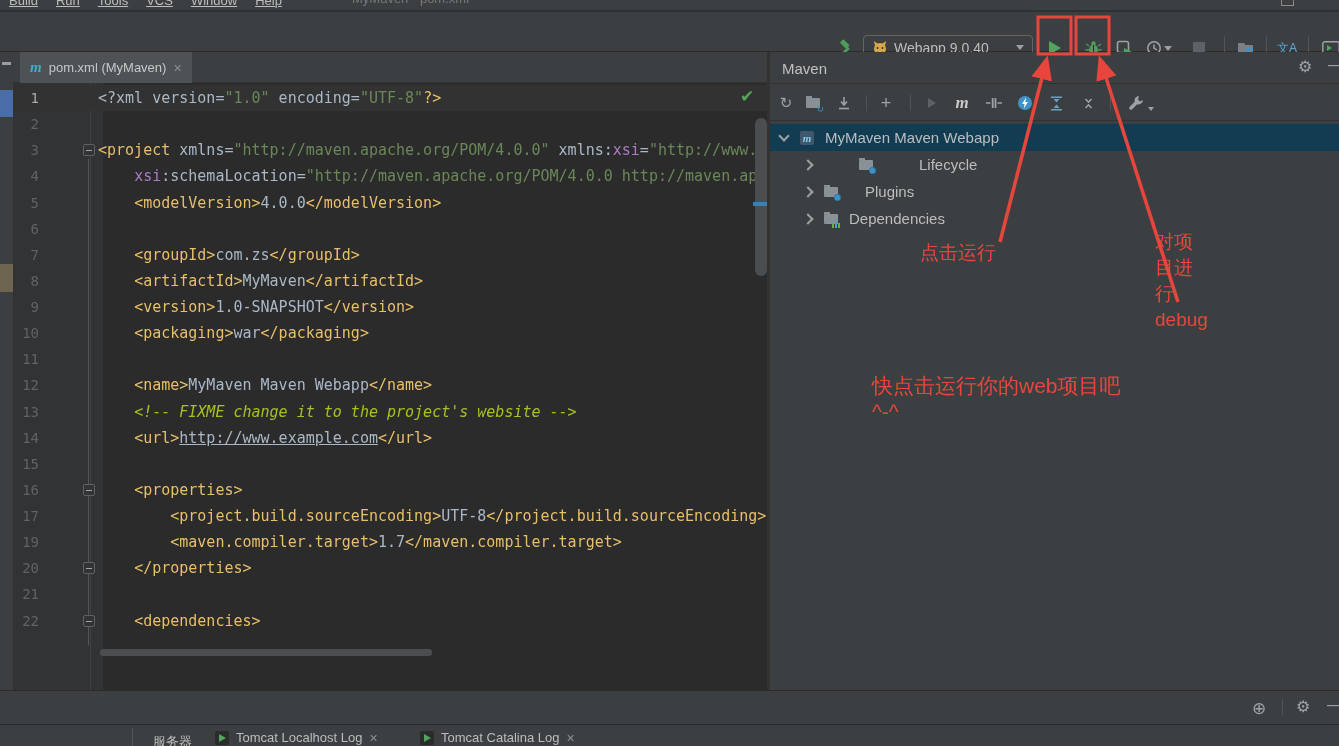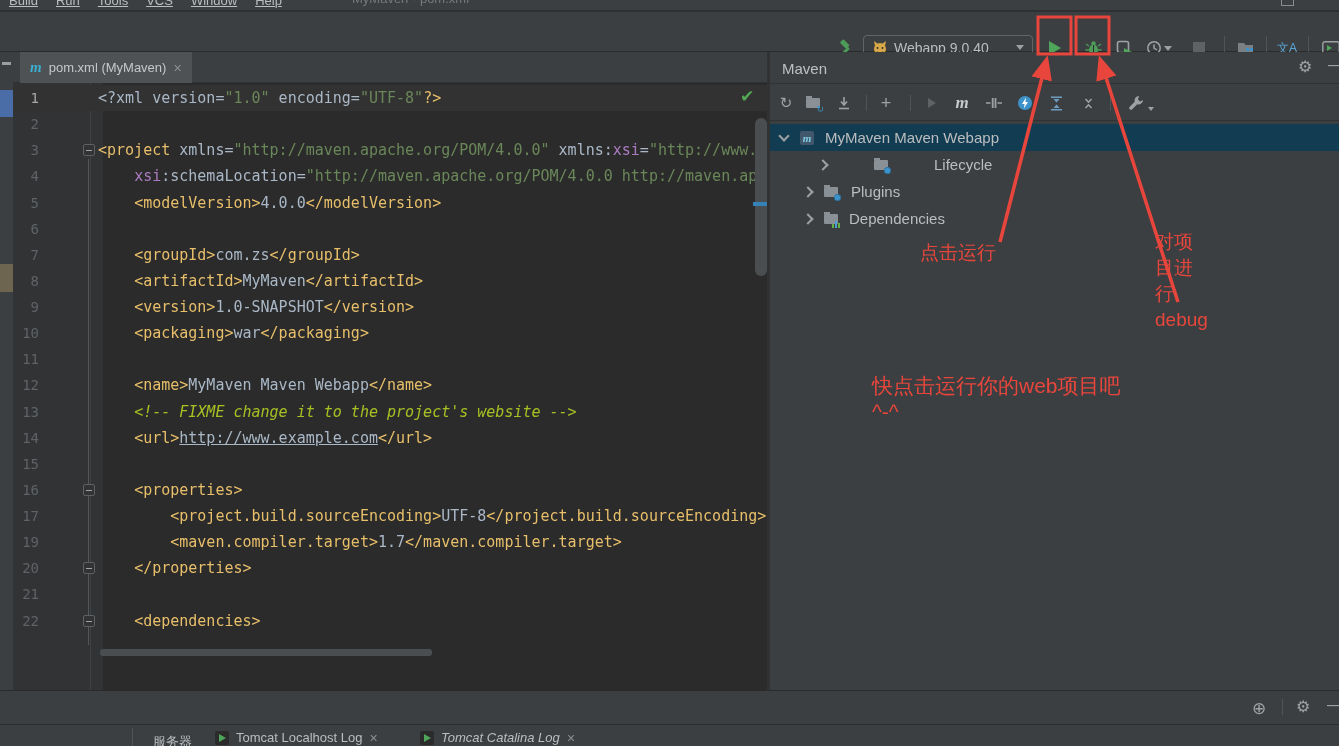--- a/index.html
+++ b/index.html
@@ -307,35 +307,35 @@
       </span>
     </div>
     <div id="mtree">
         <div class="trow selected" style="padding-left: 10px;">
           <span class="chev down" style="margin: 0px 12px 3px 0px;"></span>
           <span class="tree-icon">
             <span class="prj-icon">m</span>
           </span>
           <span style="margin-left: 9px;">MyMaven Maven Webapp</span>
         </div>
-        <div class="trow" style="padding-left: 49px; gap: 35px;">
+        <div class="trow" style="padding-left: 34px; gap: 35px;">
           <span class="chev right" style="margin: 0px 12px 0px 0px;"></span>
           <span class="tree-icon">
             <span class="folder"></span>
             <span class="mini-gear"></span>
           </span>
           <span style="margin-left: 9px;">Lifecycle</span>
         </div>
         <div class="trow" style="padding-left: 34px;">
           <span class="chev right" style="margin: 0px 12px 0px 0px;"></span>
           <span class="tree-icon">
             <span class="folder"></span>
             <span class="mini-gear"></span>
           </span>
-          <span style="margin-left: 11px;">Plugins</span>
+          <span style="margin-left: 25px;">Plugins</span>
         </div>
         <div class="trow" style="padding-left: 34px;">
           <span class="chev right" style="margin: 0px 12px 0px 0px;"></span>
           <span class="tree-icon">
             <span class="folder"></span>
             <span class="mini-bars">
               <i style="background: rgb(98, 181, 67); height: 4px;"></i>
               <i style="background: rgb(78, 160, 214); height: 7px;"></i>
               <i style="background: rgb(98, 181, 67); height: 5px;"></i>
             </span>
@@ -354,21 +354,21 @@
     </div>
     <div id="tabstrip">
       <span id="tab-vsep"></span>
       <span id="server-label">服务器</span>
       <span id="btabs"><span class="btab" style="left: 215px;">
             <span class="play-badge">
               <span class="play-tri sm" style="border-left-width: 7px; border-top-width: 4px; border-bottom-width: 4px;"></span>
             </span>
             <span>Tomcat Localhost Log</span>
             <span class="close-x">×</span>
-          </span><span class="btab" style="left: 420px; font-style: italic;">
+          </span><span class="btab" style="left: 420px;">
             <span class="play-badge">
               <span class="play-tri sm" style="border-left-width: 7px; border-top-width: 4px; border-bottom-width: 4px;"></span>
             </span>
             <span>Tomcat Catalina Log</span>
             <span class="close-x">×</span>
           </span></span>
     </div>
   </div>
 
   <svg id="overlay">

